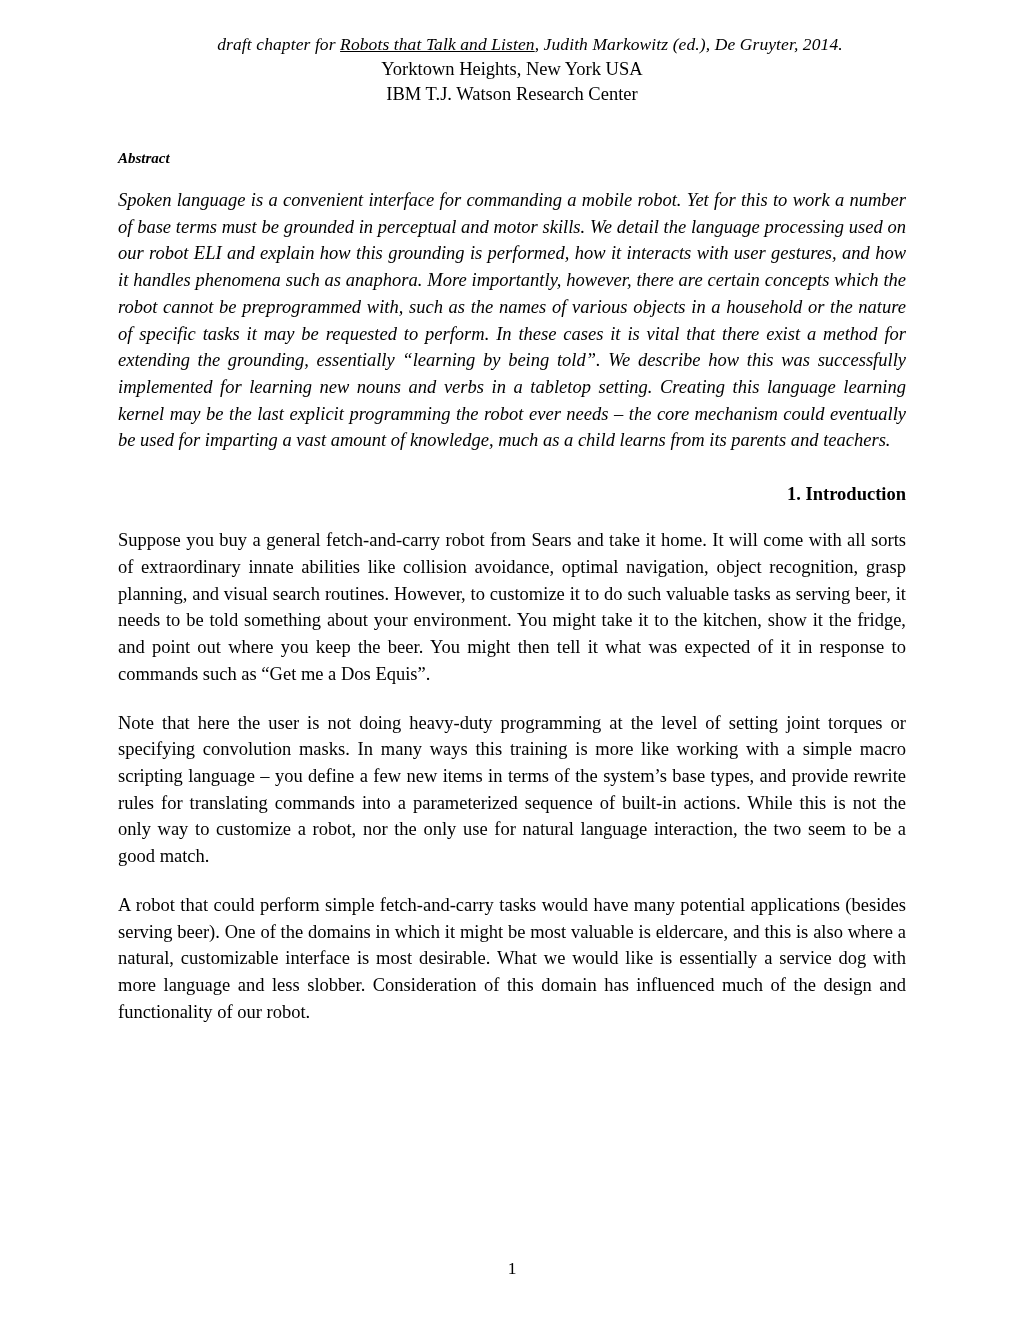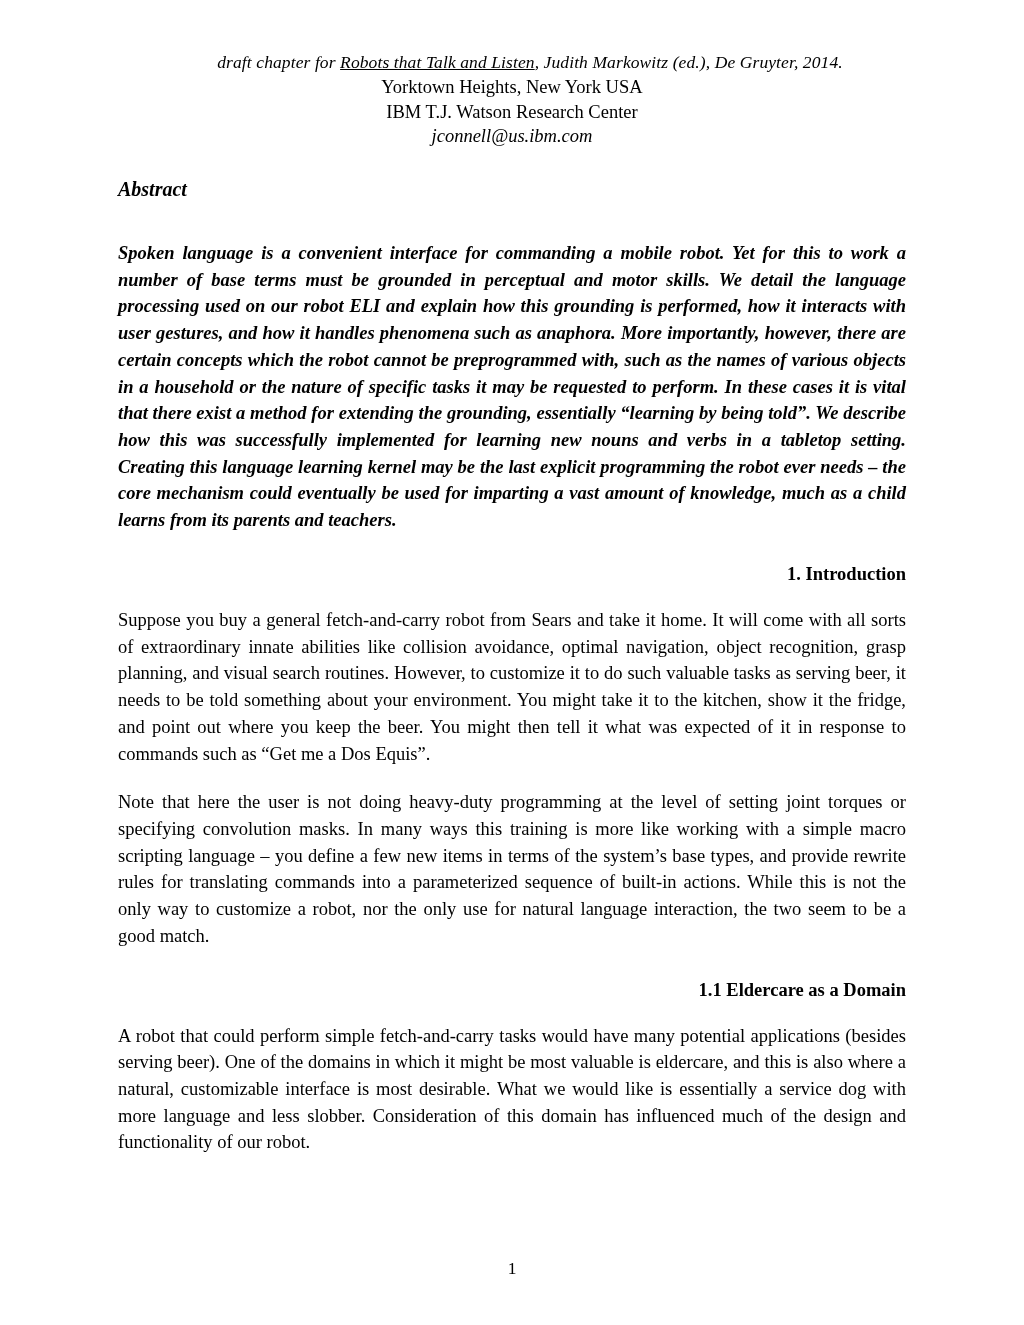--- a/index.html
+++ b/index.html
@@ -12,21 +12,21 @@
     height: 1325px;
     font-family: "Liberation Serif", serif;
     color: #000000;
     position: relative;
     overflow: hidden;
   }
   .page {
     box-sizing: border-box;
     width: 1024px;
     height: 1325px;
-    padding: 52px 118px 0 118px;
+    padding: 34px 118px 0 118px;
     position: relative;
   }
   .header-line {
     font-style: italic;
     font-size: 17.5px;
     text-align: center;
     margin: 0 0 0 36px;
     letter-spacing: 0.1px;
   }
   .header-line .u {
@@ -50,32 +50,31 @@
     text-align: center;
     margin-top: 4px;
   }
   .email {
     font-size: 18.5px;
     text-align: center;
     font-style: italic;
     margin-top: 3px;
   }
   .abstract-head {
-    font-size: 20px;
+    font-size: 15px;
     font-weight: bold;
     font-style: italic;
-    margin-top: 31px;
+    margin-top: 45px;
   }
   .abstract-body {
     font-size: 18.5px;
     font-style: italic;
     text-align: justify;
     line-height: 1.445;
-    margin-top: 39px;
-    font-weight: bold;
+    margin-top: 20px;
   }
   .section-head {
     font-size: 18.5px;
     font-weight: bold;
     margin-top: 30px;
     text-align: right;
   }
   .para {
     font-size: 18.5px;
     text-align: justify;
@@ -95,26 +94,24 @@
 </head>
 <body>
 
 <div class="page">
 
   <div class="header-line"><span>draft chapter for </span><span class="u">Robots that Talk and Listen</span><span>, Judith Markowitz (ed.), De Gruyter, 2014.</span></div>
 
 
   <div class="affil">Yorktown Heights, New York USA</div>
   <div class="affil">IBM T.J. Watson Research Center</div>
-  <div class="email">jconnell@us.ibm.com</div>
 
   <div class="abstract-head">Abstract</div>
   <div class="abstract-body">Spoken language is a convenient interface for commanding a mobile robot. Yet for this to work a number of base terms must be grounded in perceptual and motor skills. We detail the language processing used on our robot ELI and explain how this grounding is performed, how it interacts with user gestures, and how it handles phenomena such as anaphora. More importantly, however, there are certain concepts which the robot cannot be preprogrammed with, such as the names of various objects in a household or the nature of specific tasks it may be requested to perform. In these cases it is vital that there exist a method for extending the grounding, essentially “learning by being told”. We describe how this was successfully implemented for learning new nouns and verbs in a tabletop setting. Creating this language learning kernel may be the last explicit programming the robot ever needs – the core mechanism could eventually be used for imparting a vast amount of knowledge, much as a child learns from its parents and teachers.</div>
 
   <div class="section-head">1. Introduction</div>
   <div class="para">Suppose you buy a general fetch-and-carry robot from Sears and take it home. It will come with all sorts of extraordinary innate abilities like collision avoidance, optimal navigation, object recognition, grasp planning, and visual search routines. However, to customize it to do such valuable tasks as serving beer, it needs to be told something about your environment. You might take it to the kitchen, show it the fridge, and point out where you keep the beer. You might then tell it what was expected of it in response to commands such as “Get me a Dos Equis”.</div>
   <div class="para">Note that here the user is not doing heavy-duty programming at the level of setting joint torques or specifying convolution masks. In many ways this training is more like working with a simple macro scripting language – you define a few new items in terms of the system’s base types, and provide rewrite rules for translating commands into a parameterized sequence of built-in actions. While this is not the only way to customize a robot, nor the only use for natural language interaction, the two seem to be a good match.</div>
 
-  <div class="section-head">1.1 Eldercare as a Domain</div>
   <div class="para">A robot that could perform simple fetch-and-carry tasks would have many potential applications (besides serving beer). One of the domains in which it might be most valuable is eldercare, and this is also where a natural, customizable interface is most desirable. What we would like is essentially a service dog with more language and less slobber. Consideration of this domain has influenced much of the design and functionality of our robot.</div>
 
   <div class="page-number">1</div>
 </div>
 
 </body></html>

